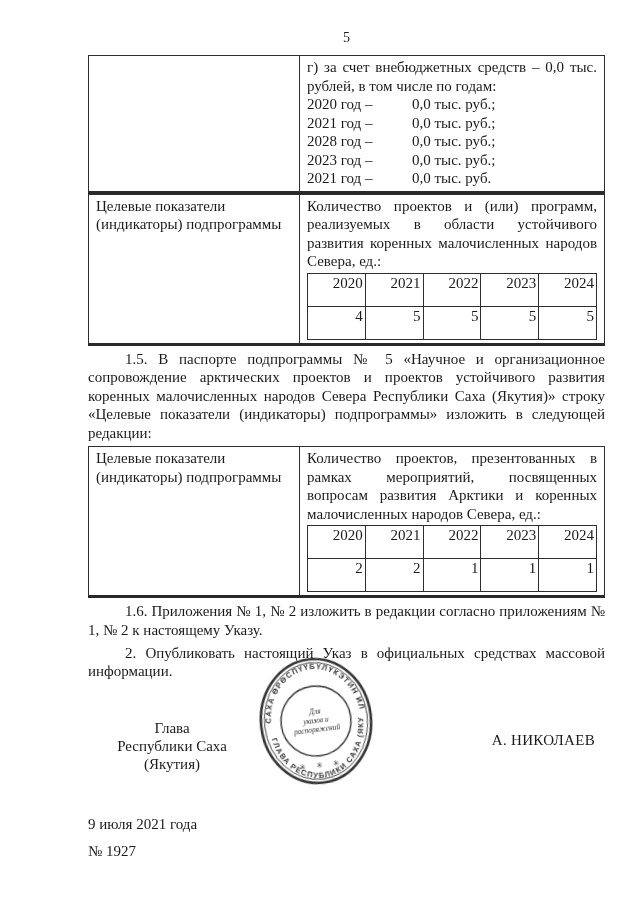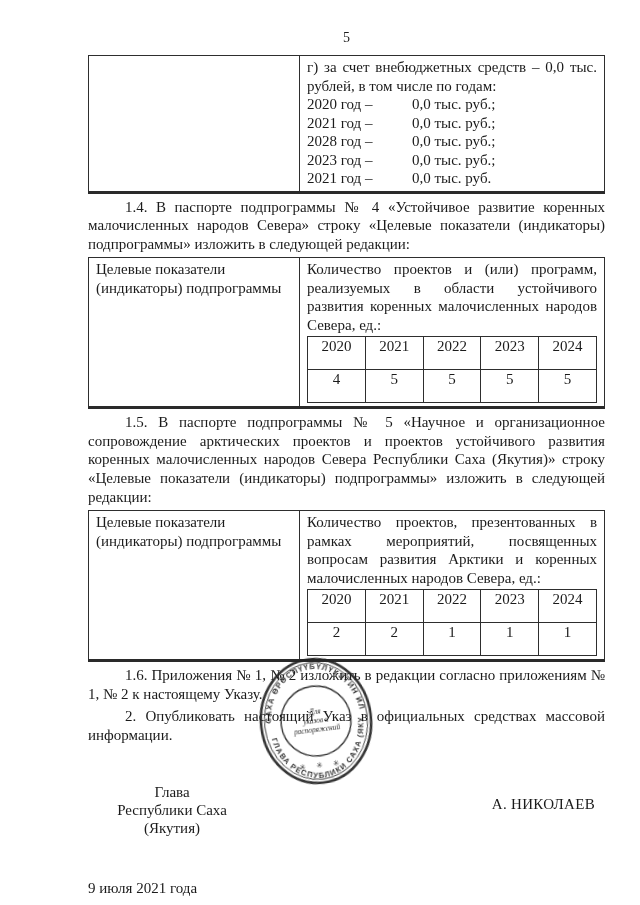--- a/index.html
+++ b/index.html
@@ -28,21 +28,21 @@
   td.right-cell { }
 
   .justify { text-align:justify; }
 
   .year-row { display:flex; }
   .year-label { display:inline-block; width:105px; flex:0 0 105px; }
 
   table.inner { width:100%; border-collapse:collapse; margin-top:2px; }
   table.inner td {
     border:1.2px solid #2e2e2e;
-    text-align:center;
+    text-align:right;
     padding:0 2px 14px 2px;
     line-height:18px;
     height:18px;
   }
 
   p.para {
     margin:4px 0 4px 0;
     text-align:justify;
     text-indent:37px;
     line-height:18.6px;
@@ -105,21 +105,20 @@
           </div>
           <div class="year-row">
             <span class="year-label">2021 год –</span>
             <span>0,0 тыс. руб.</span>
           </div>
         </td>
       </tr>
     </tbody>
       </table>
 
-    <p class="para">1.4. В паспорте подпрограммы № 4 «Устойчивое развитие коренных малочисленных народов Севера» строку «Целевые показатели (индикаторы) подпрограммы» изложить в следующей редакции:</p>
 
     <table class="outer">
       <tbody>
           <tr>
         <td class="left-cell">Целевые показатели (индикаторы) подпрограммы</td>
         <td class="right-cell">
           <div class="justify">Количество проектов и (или) программ, реализуемых в области устойчивого развития коренных малочисленных народов Севера, ед.:</div>
           <table class="inner">
             <tbody>
                   <tr>

